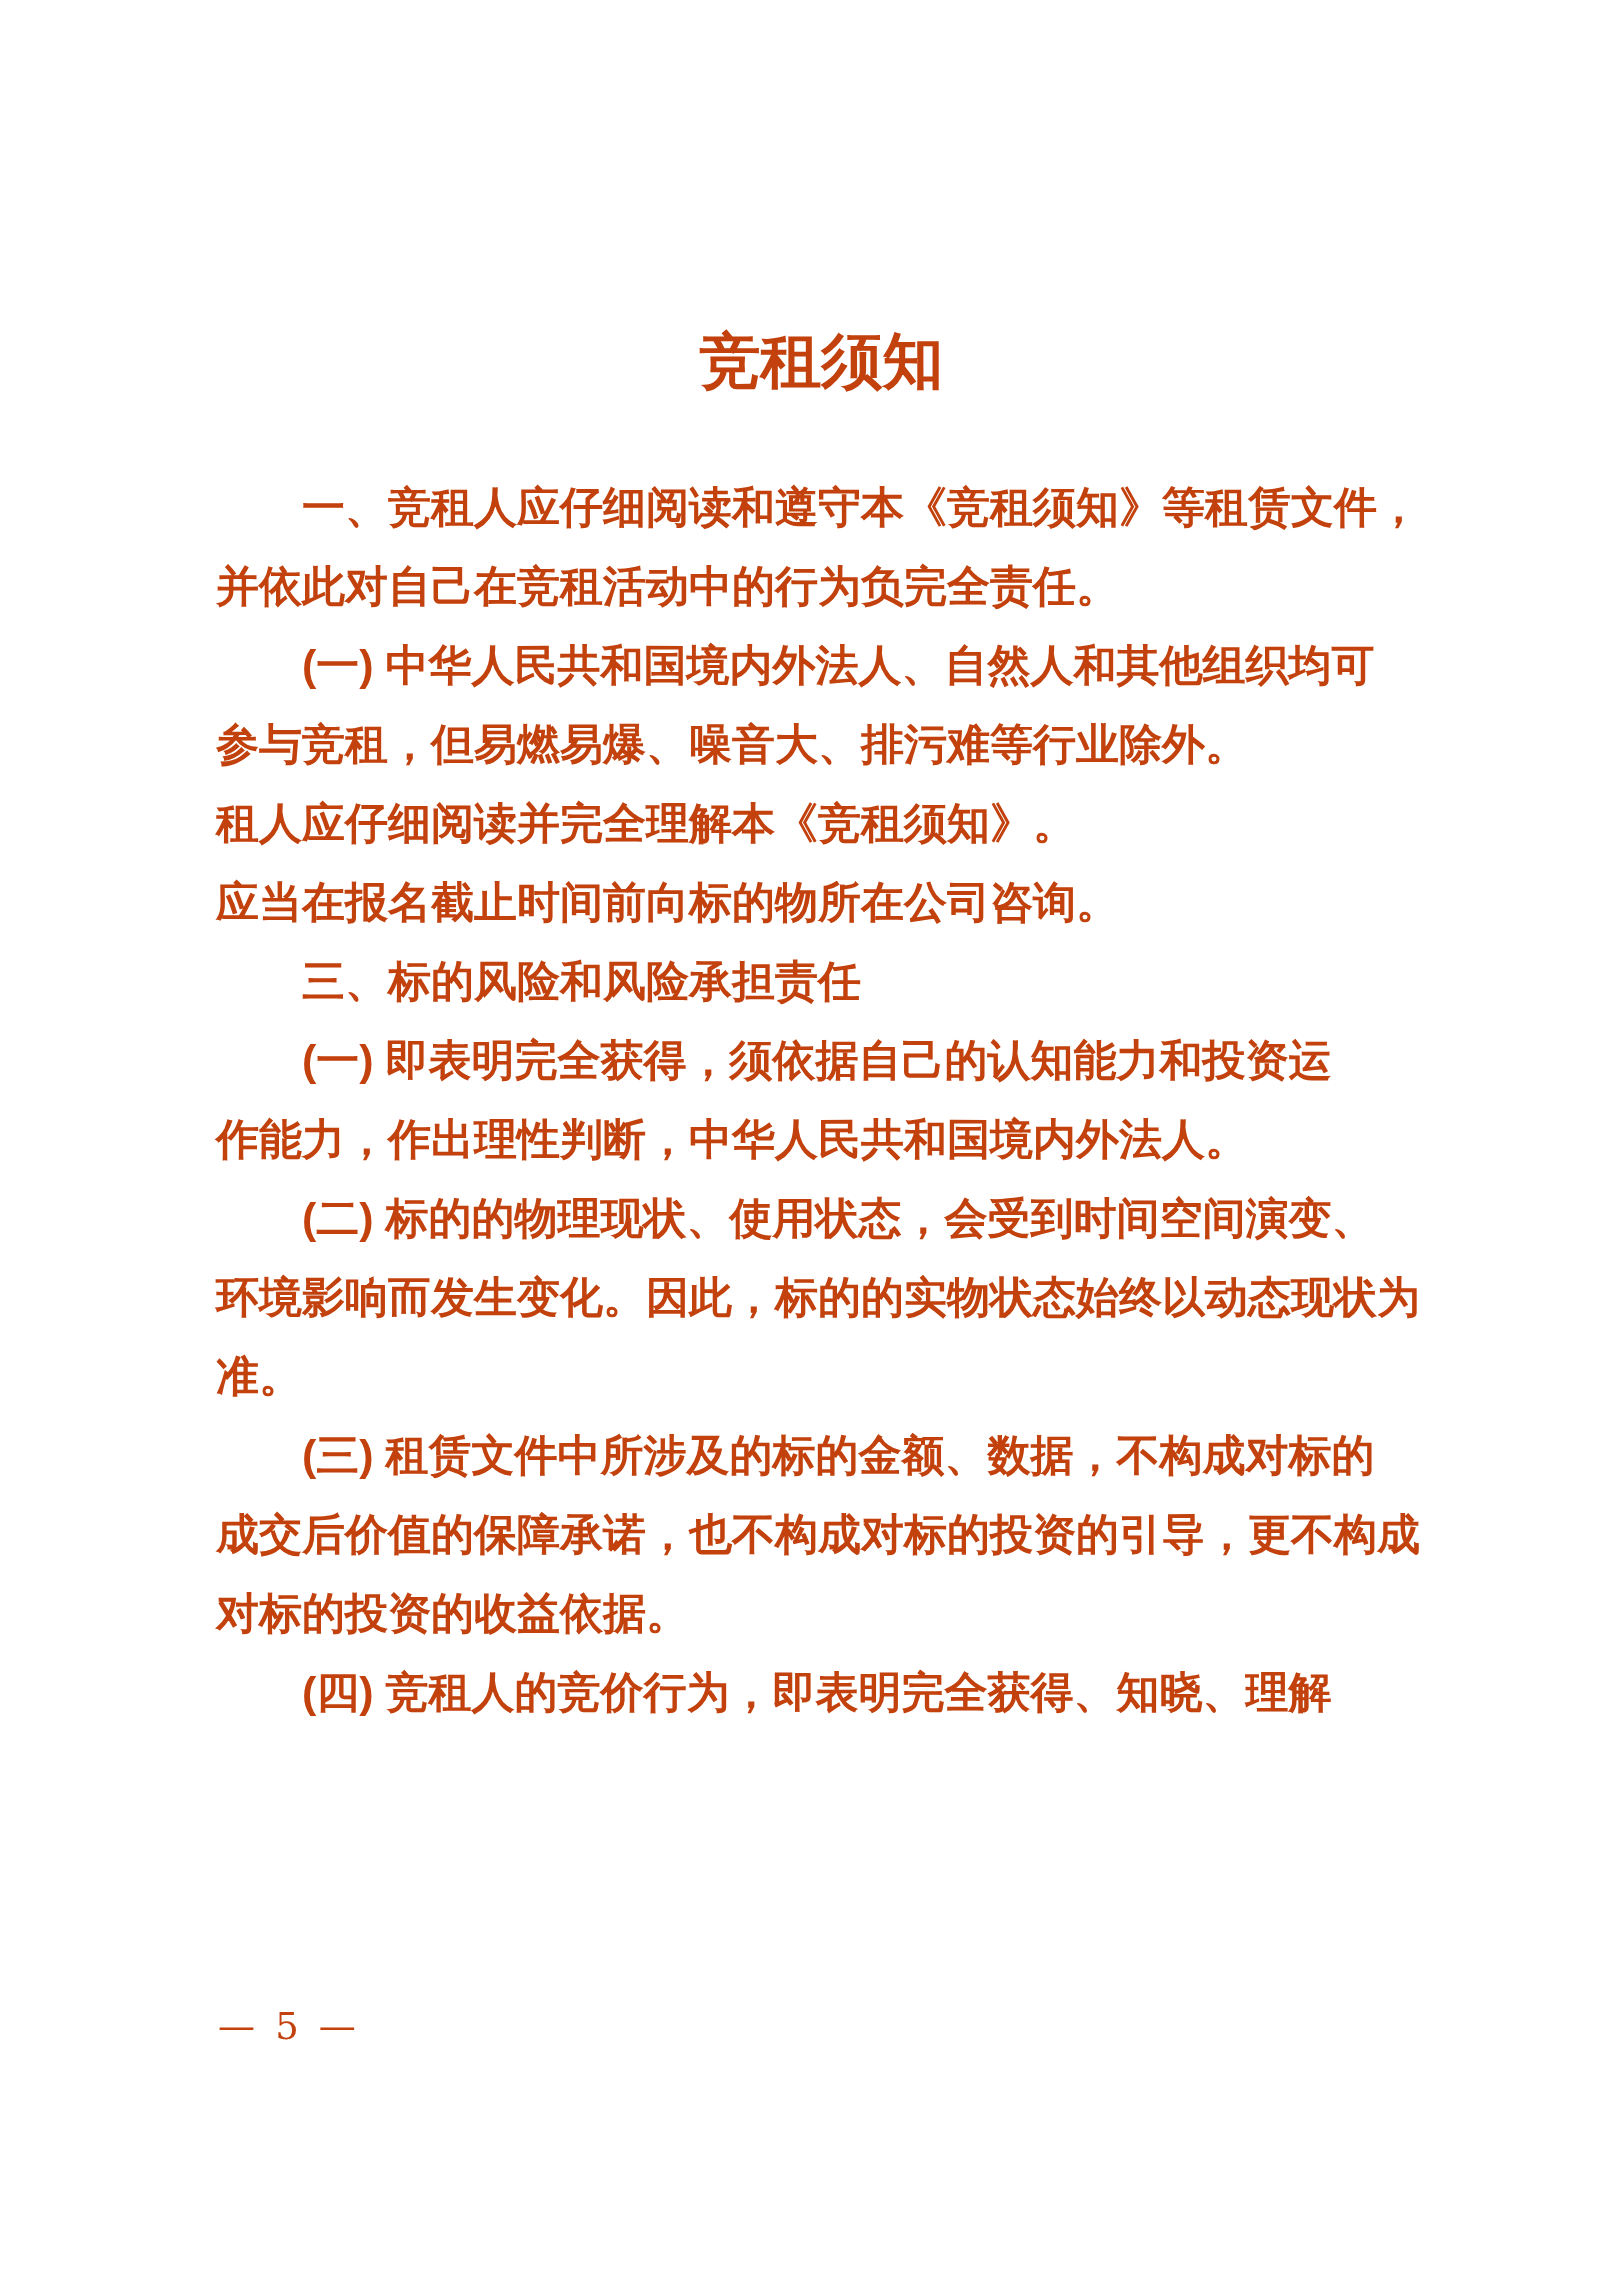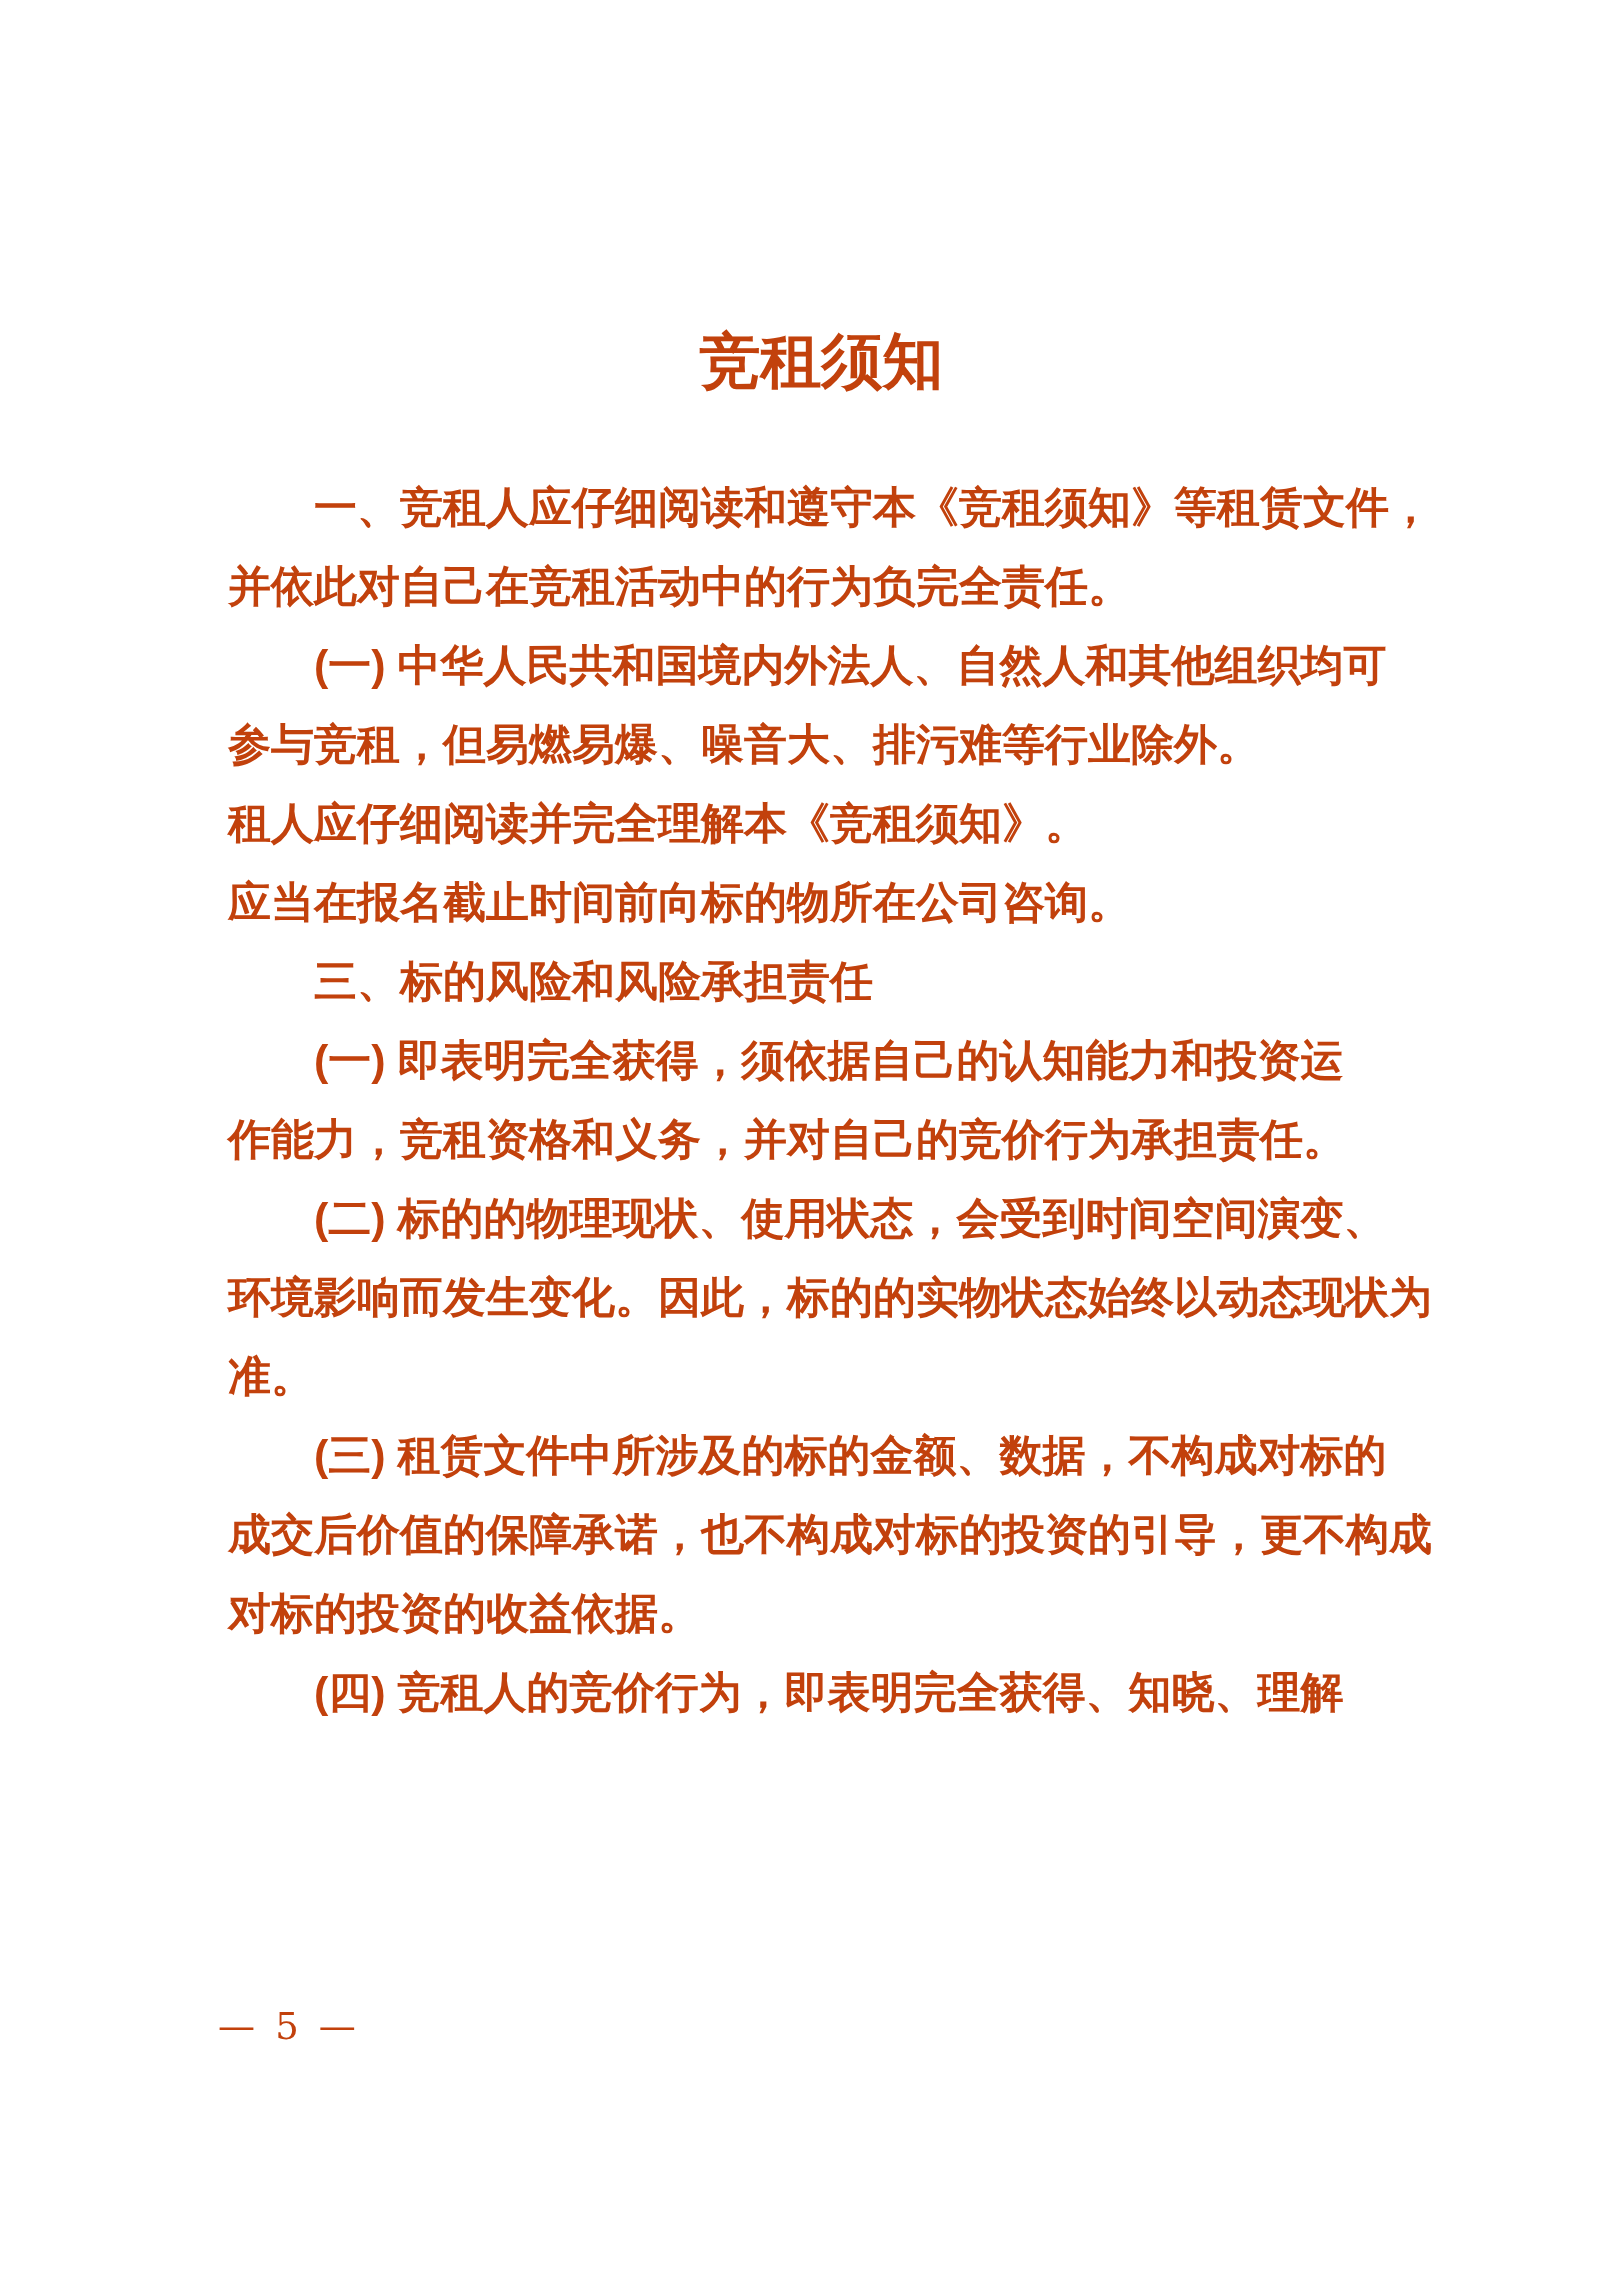--- a/index.html
+++ b/index.html
@@ -28,21 +28,20 @@
     font-size: 61px;
     line-height: 85px;
     letter-spacing: 0px;
     white-space: nowrap;
   }
   .body-text {
     position: absolute;
     top: 468px;
     left: 216px;
     width: 1209px;
-    margin-left: 12px;
   }
   .line {
     height: 79px;
     line-height: 79px;
     font-size: 43px;
     font-weight: 600;
     letter-spacing: 0px;
     white-space: nowrap;
     box-sizing: border-box;
   }
@@ -69,21 +68,21 @@
 
   <div class="body-text">
     <div class="line indent">一、竞租人应仔细阅读和遵守本《竞租须知》等租赁文件，</div>
     <div class="line">并依此对自己在竞租活动中的行为负完全责任。</div>
     <div class="line indent">(一) 中华人民共和国境内外法人、自然人和其他组织均可</div>
     <div class="line">参与竞租，但易燃易爆、噪音大、排污难等行业除外。</div>
     <div class="line">租人应仔细阅读并完全理解本《竞租须知》。</div>
     <div class="line">应当在报名截止时间前向标的物所在公司咨询。</div>
     <div class="line indent">三、标的风险和风险承担责任</div>
     <div class="line indent">(一) 即表明完全获得，须依据自己的认知能力和投资运</div>
-    <div class="line">作能力，竞租资格和义务，并对自己的竞价行为承担责任。</div>
+    <div class="line">作能力，作出理性判断，中华人民共和国境内外法人。</div>
     <div class="line indent">(二) 标的的物理现状、使用状态，会受到时间空间演变、</div>
     <div class="line">环境影响而发生变化。因此，标的的实物状态始终以动态现状为</div>
     <div class="line">准。</div>
     <div class="line indent">(三) 租赁文件中所涉及的标的金额、数据，不构成对标的</div>
     <div class="line">成交后价值的保障承诺，也不构成对标的投资的引导，更不构成</div>
     <div class="line">对标的投资的收益依据。</div>
     <div class="line indent">(四) 竞租人的竞价行为，即表明完全获得、知晓、理解</div>
   </div>
 
   <div class="page-footer">

